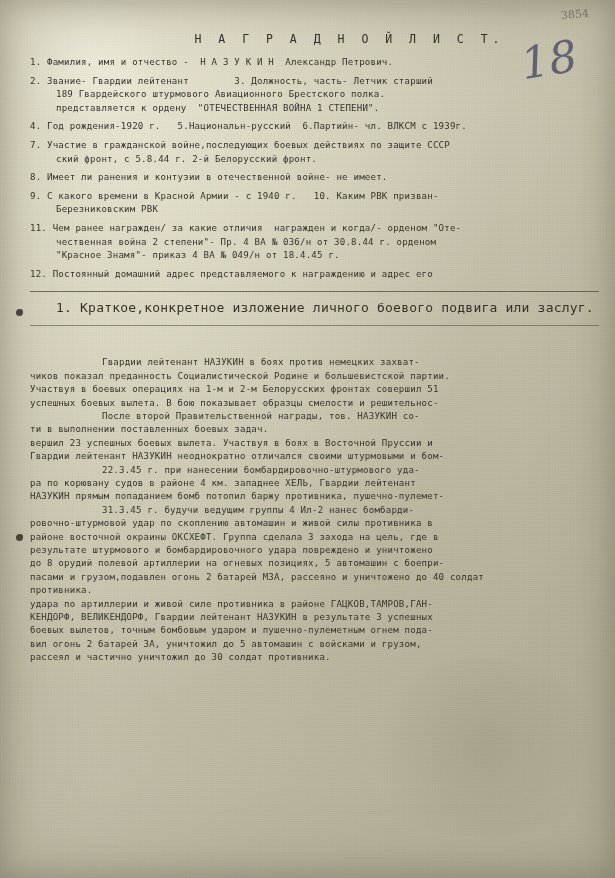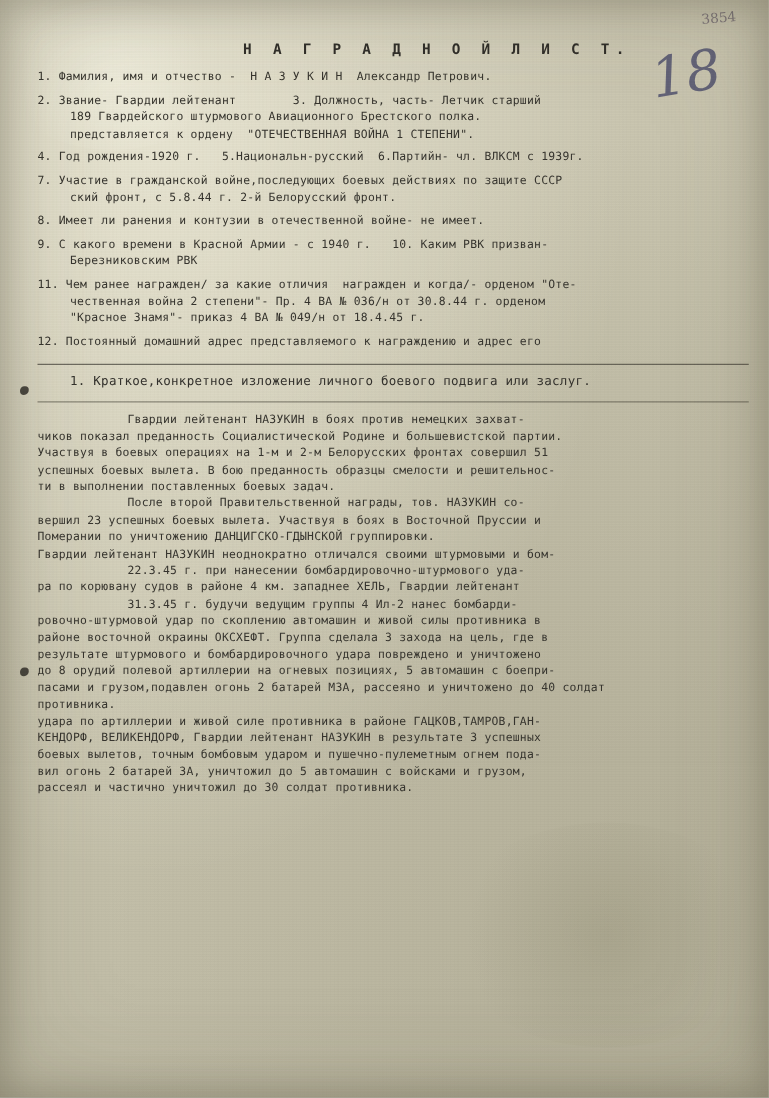--- a/index.html
+++ b/index.html
@@ -41,21 +41,21 @@
     left: 30px;
     top: 18px;
     right: 16px;
     bottom: 10px;
   }
 
   .title {
     text-align: center;
     letter-spacing: 5px;
     font-size: 11.5px;
-    font-weight: bold;
+    font-weight: normal;
     margin: 14px 0 10px 70px;
     color: #2f2d28;
   }
 
   .line {
     font-size: 9.1px;
     line-height: 13.6px;
     letter-spacing: 0.2px;
     white-space: pre-wrap;
     color: #35332d;
@@ -66,27 +66,27 @@
 
   .rule {
     height: 1px;
     background: #4a473d;
     opacity: 0.75;
     margin: 10px 0 0 0;
   }
   .rule.thin { opacity: 0.55; }
 
   .section-head {
-    font-size: 10px;
+    font-size: 13px;
     margin: 8px 0 0 26px;
     letter-spacing: 0.2px;
   }
 
   .body-block {
-    margin-top: 8px;
+    margin-top: 30px;
   }
   .body-block .line {
     line-height: 13.4px;
   }
   .p-first { text-indent: 72px; }
 
   
   .hw-num {
     position: absolute;
     right: 38px;
@@ -161,28 +161,28 @@
       </div>
 
     <div class="rule"></div>
     <div class="section-head">1. Краткое,конкретное изложение личного боевого подвига или заслуг.</div>
     <div class="rule thin"></div>
 
     <div class="body-block" id="body">
         <div class="line p-first">Гвардии лейтенант НАЗУКИН в боях против немецких захват-</div>
         <div class="line">чиков показал преданность Социалистической Родине и большевистской партии.</div>
         <div class="line">Участвуя в боевых операциях на 1-м и 2-м Белорусских фронтах совершил 51</div>
-        <div class="line">успешных боевых вылета. В бою преданность образцы смелости и решительнос-</div>
+        <div class="line">успешных боевых вылета. В бою показывает образцы смелости и решительнос-</div>
+        <div class="line p-first">После второй Правительственной награды, тов. НАЗУКИН со-</div>
         <div class="line">ти в выполнении поставленных боевых задач.</div>
-        <div class="line p-first">После второй Правительственной награды, тов. НАЗУКИН со-</div>
         <div class="line">вершил 23 успешных боевых вылета. Участвуя в боях в Восточной Пруссии и</div>
-        <div class="line">Померании по уничтожению ДАНЦИГСКО-ГДЫНСКОЙ группировки.</div>
         <div class="line">Гвардии лейтенант НАЗУКИН неоднократно отличался своими штурмовыми и бом-</div>
         <div class="line p-first">22.3.45 г. при нанесении бомбардировочно-штурмового уда-</div>
         <div class="line">ра по корювану судов в районе 4 км. западнее ХЕЛЬ, Гвардии лейтенант</div>
+        <div class="line">НАЗУКИН прямым попаданием бомб потопил баржу противника, пушечно-пулемет-</div>
         <div class="line p-first">31.3.45 г. будучи ведущим группы 4 Ил-2 нанес бомбарди-</div>
         <div class="line">ровочно-штурмовой удар по скоплению автомашин и живой силы противника в</div>
         <div class="line">районе восточной окраины ОКСХЕФТ. Группа сделала 3 захода на цель, где в</div>
         <div class="line">результате штурмового и бомбардировочного удара повреждено и уничтожено</div>
         <div class="line">до 8 орудий полевой артиллерии на огневых позициях, 5 автомашин с боепри-</div>
         <div class="line">пасами и грузом,подавлен огонь 2 батарей МЗА, рассеяно и уничтожено до 40 солдат</div>
         <div class="line">противника.</div>
         <div class="line">удара по артиллерии и живой силе противника в районе ГАЦКОВ,ТАМРОВ,ГАН-</div>
         <div class="line">КЕНДОРФ, ВЕЛИКЕНДОРФ, Гвардии лейтенант НАЗУКИН в результате 3 успешных</div>
         <div class="line">боевых вылетов, точным бомбовым ударом и пушечно-пулеметным огнем пода-</div>

